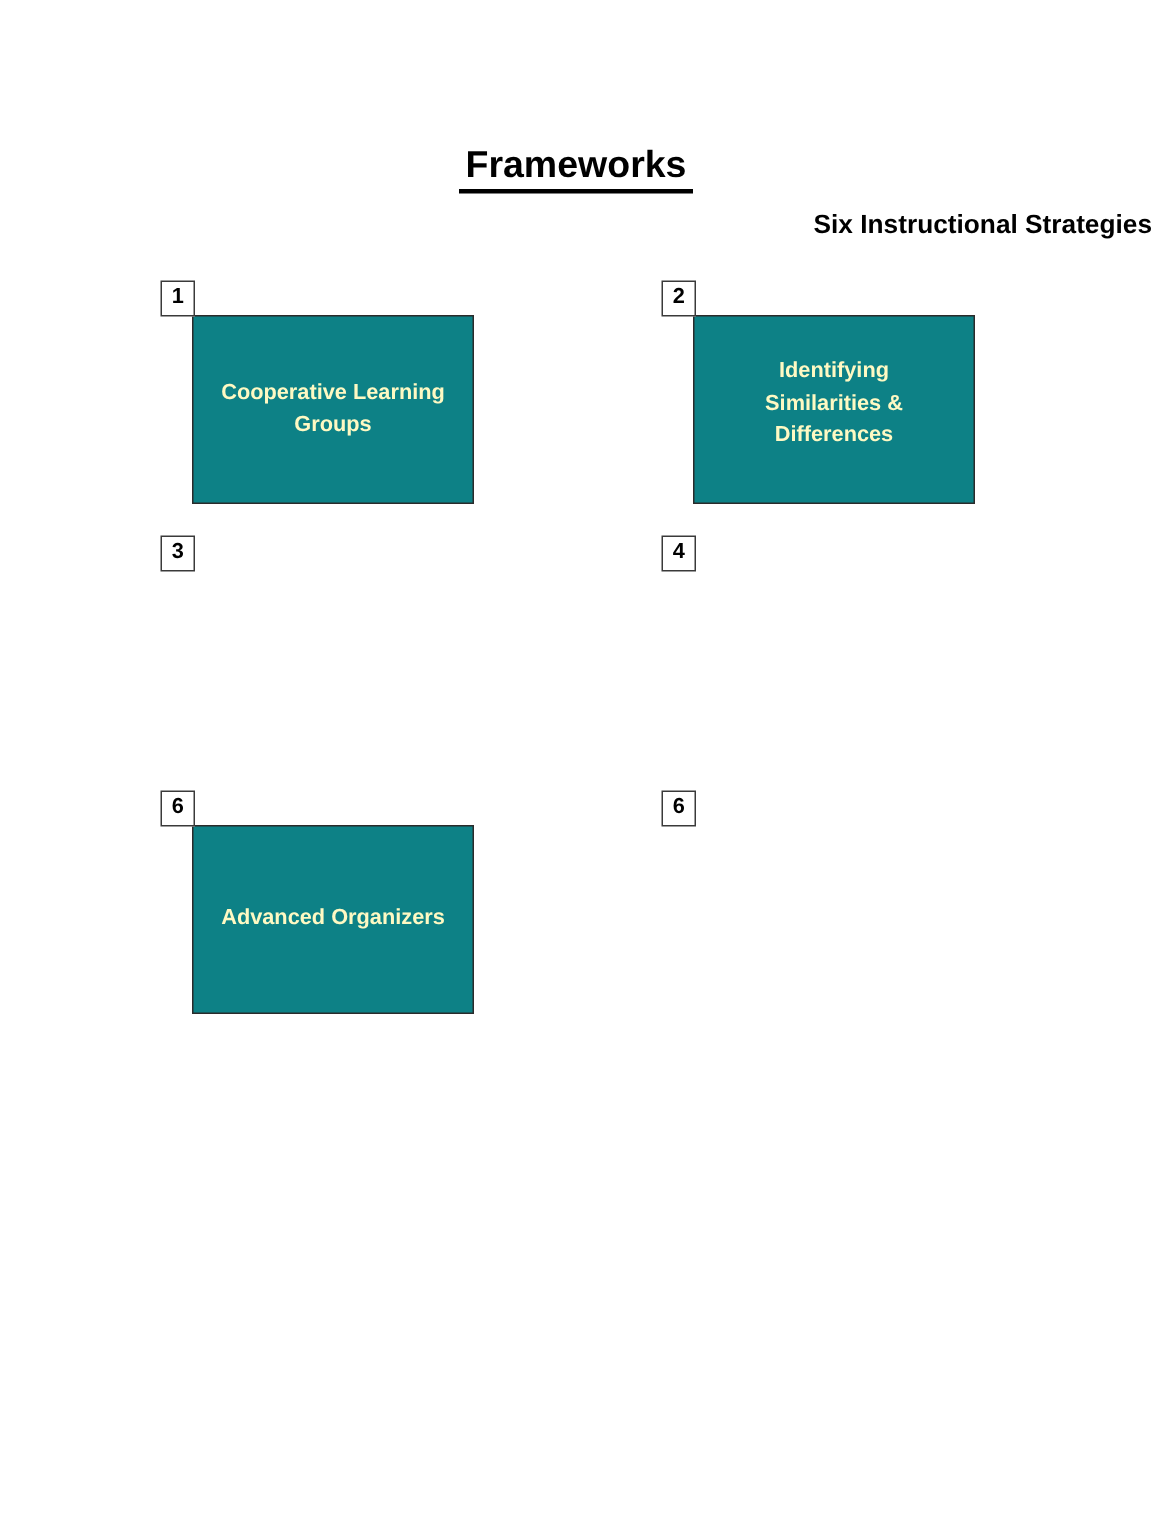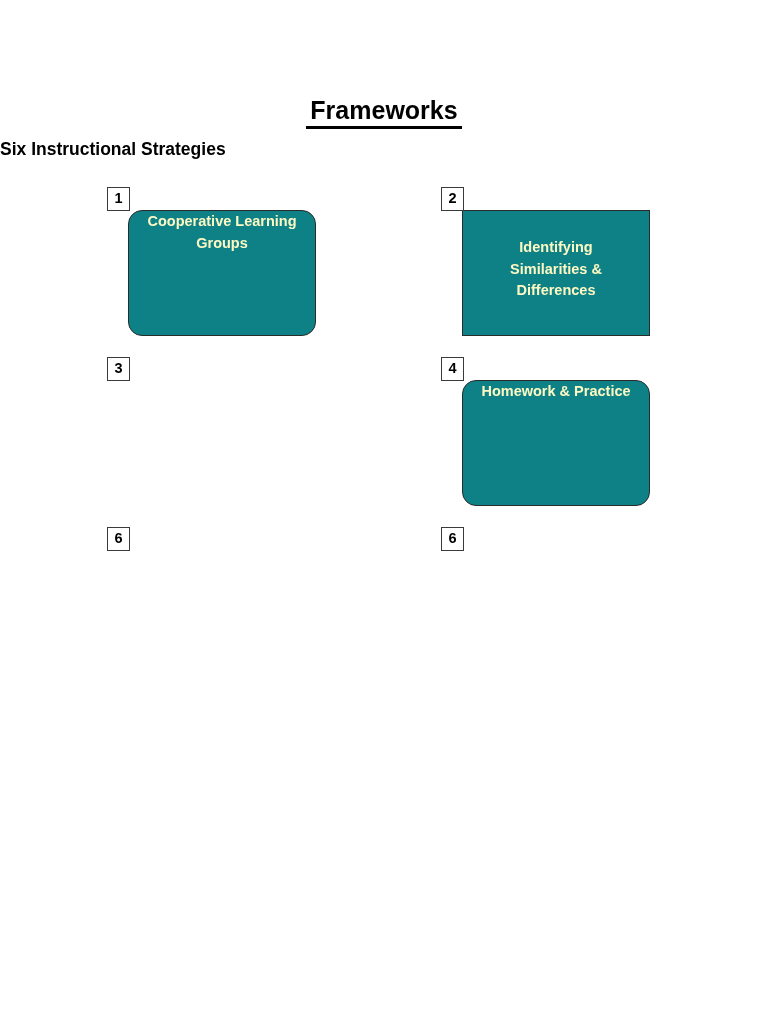--- a/index.html
+++ b/index.html
@@ -38,21 +38,21 @@
     display: inline-block;
     border-bottom: 3px solid #000;
     padding: 0 4px 1px 4px;
   }
 
   .doc-subtitle {
     position: absolute;
     left: 0;
     top: 138px;
     width: 768px;
-    text-align: left;
+    text-align: right;
     font-size: 17.5px;
     font-weight: bold;
     line-height: 22px;
   }
 
   
   .grid {
     position: absolute;
     left: 0;
     top: 0;
@@ -75,21 +75,21 @@
     background: #0d8186;
     border: 1.5px solid #2b2b2b;
     box-sizing: border-box;
     display: flex;
     justify-content: center;
   }
   .strategy-box.align-top {
     align-items: flex-start;
   }
   .strategy-box.align-center {
-    border-radius: 14px;
+    align-items: center;
   }
 
   .strategy-label {
     font-size: 14.5px;
     font-weight: bold;
     line-height: 21.5px;
     text-align: center;
     color: #fef9c3;
     white-space: pre-line;
     padding: 0 4px;
@@ -143,27 +143,27 @@
 Differences</div>
       </div>
       <div class="num-badge">2</div>
     </div>
 
     <div class="cell" style="left:107px; top:357px;">
       <div class="num-badge">3</div>
     </div>
 
     <div class="cell" style="left:441px; top:357px;">
-      <div class="strategy-box align-center">
-        <div class="strategy-label">Homework &amp; Practice</div>
-      </div>
       <div class="num-badge">4</div>
     </div>
 
     <div class="cell" style="left:107px; top:527px;">
+      <div class="strategy-box align-center">
+        <div class="strategy-label">Advanced Organizers</div>
+      </div>
       <div class="num-badge">6</div>
     </div>
 
     <div class="cell" style="left:441px; top:527px;">
       <div class="num-badge">6</div>
     </div>
 
   </div>
 </div>
 

